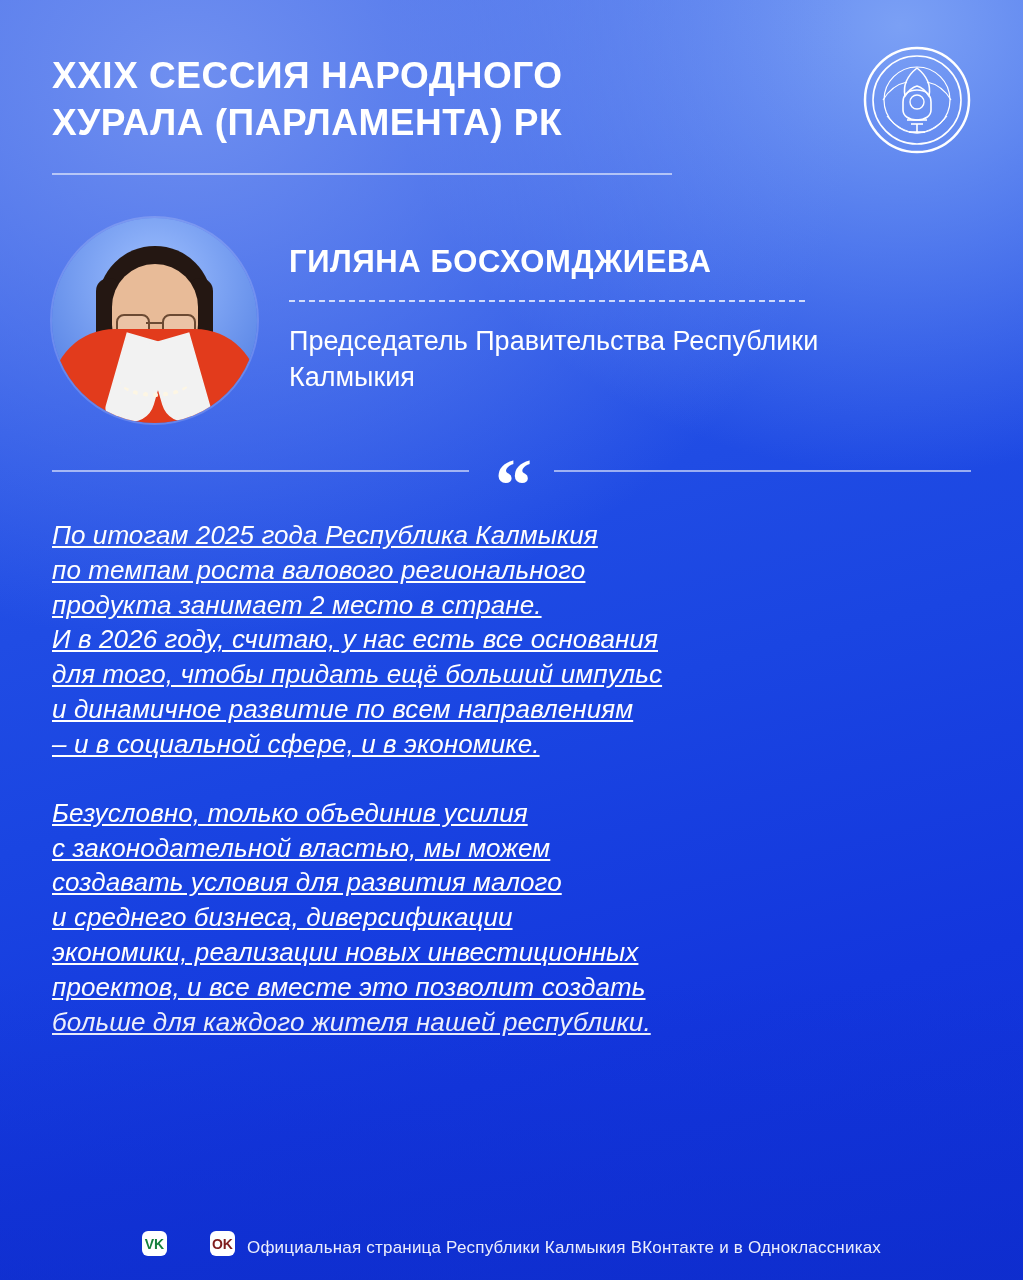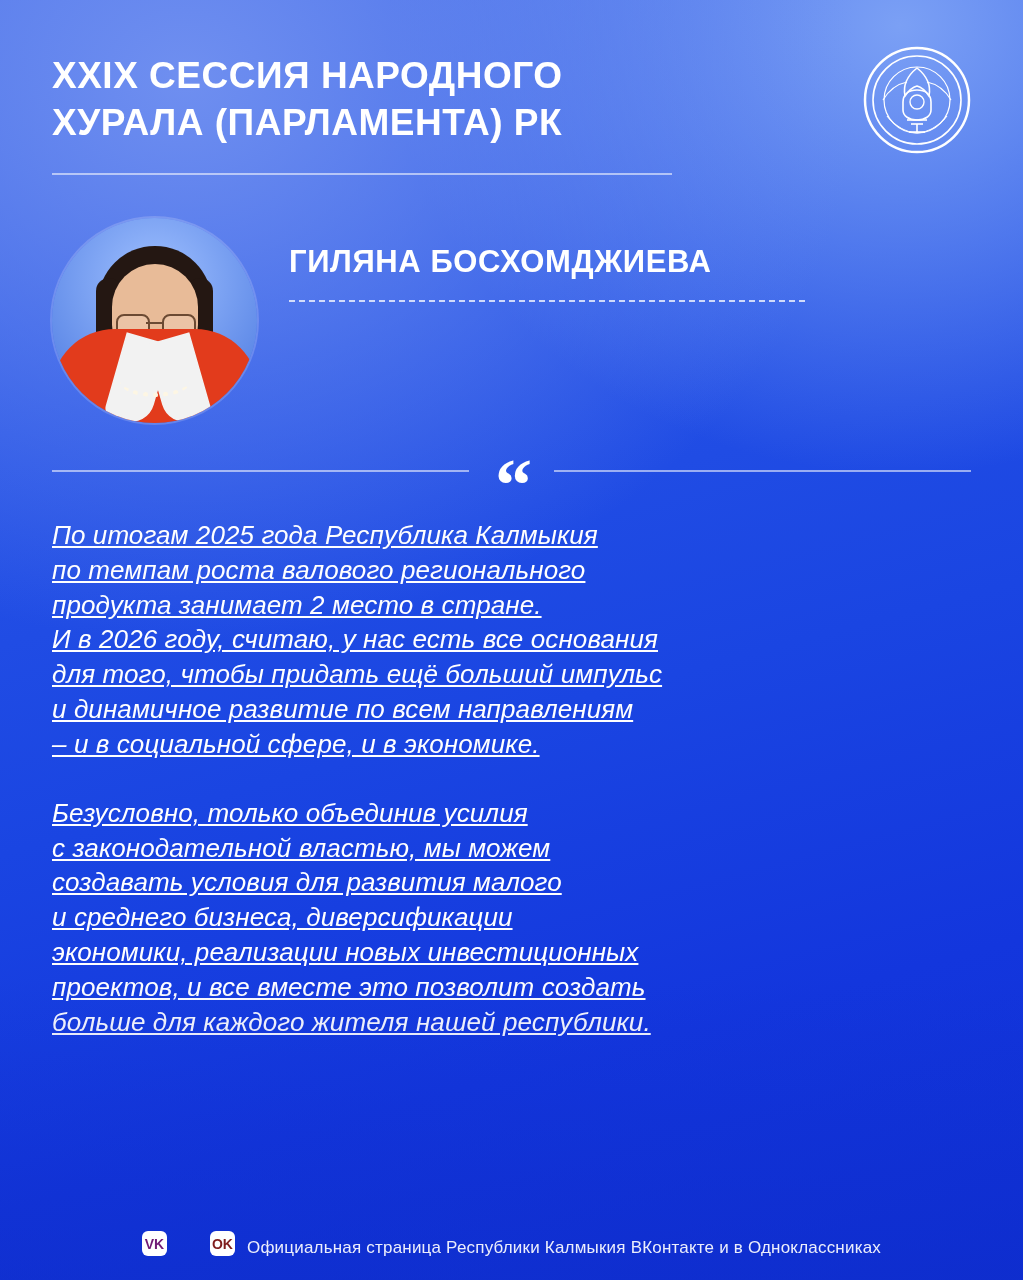--- a/index.html
+++ b/index.html
@@ -280,21 +280,21 @@
     width: 25px;
     height: 25px;
     border-radius: 6px;
     background: #ffffff;
     display: flex;
     align-items: center;
     justify-content: center;
     font-size: 14px;
     font-weight: bold;
   }
-  .badge.vk { color: #701a75; border-radius: 6px; }
+  .badge.vk { color: #15803d; border-radius: 6px; }
   .badge.ok { color: #7f1d1d; margin-left: 36px; }
   .footer-text {
     font-size: 17px;
     color: rgba(255,255,255,0.92);
     letter-spacing: 0.2px;
     margin-top: 9px;
   }
 </style>
 </head>
 <body>
@@ -342,20 +342,21 @@
       <div class="mouth"></div>
       <div class="shoulders"></div>
       <div class="collar-l"></div>
       <div class="collar-r"></div>
       <div class="pearls"></div>
     </div>
 
     <div class="speaker-text">
       <h2 class="speaker-name">ГИЛЯНА БОСХОМДЖИЕВА</h2>
       <div class="dotted-rule"></div>
+      <p class="speaker-role">Председатель Правительства Республики Калмыкия</p>
     </div>
   </div>
 
   <div class="quote-divider">
     <div class="line"></div>
     <div class="quote-mark">“</div>
     <div class="line"></div>
   </div>
 
   <div class="quote-body">

